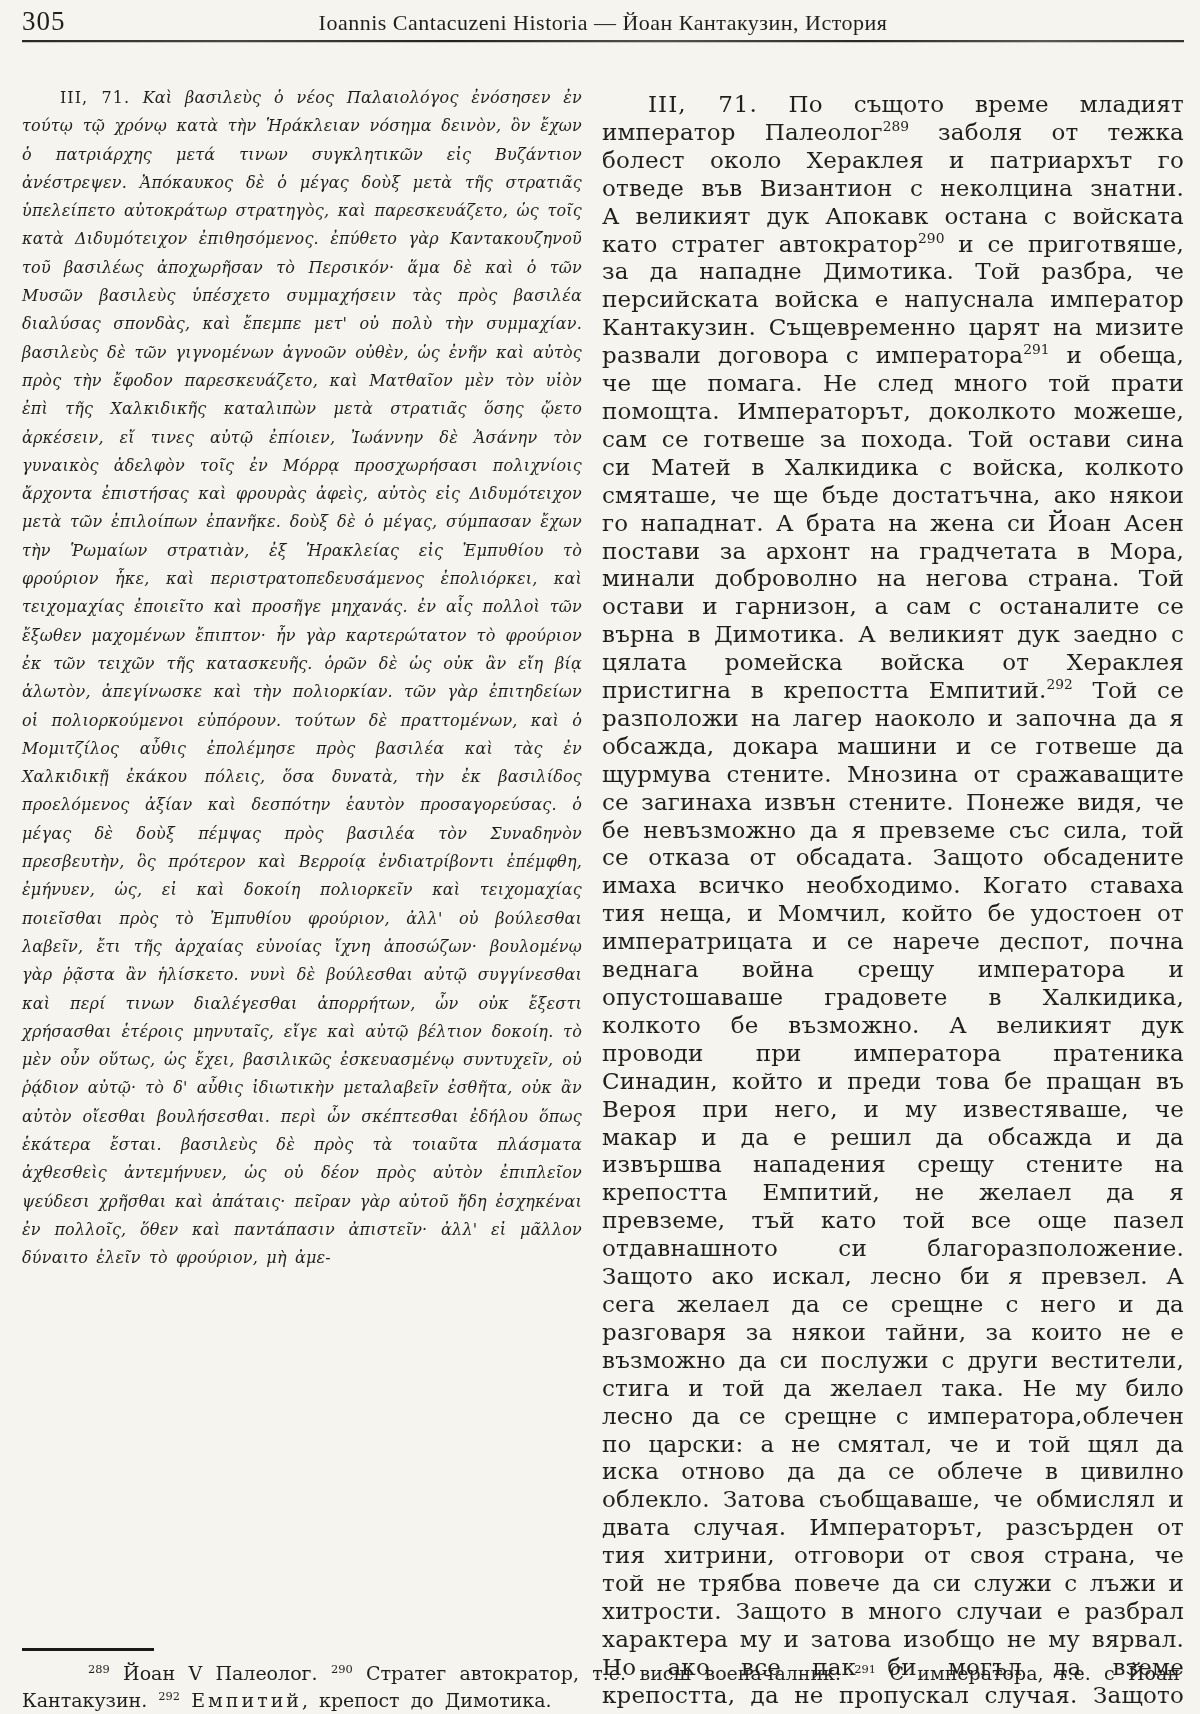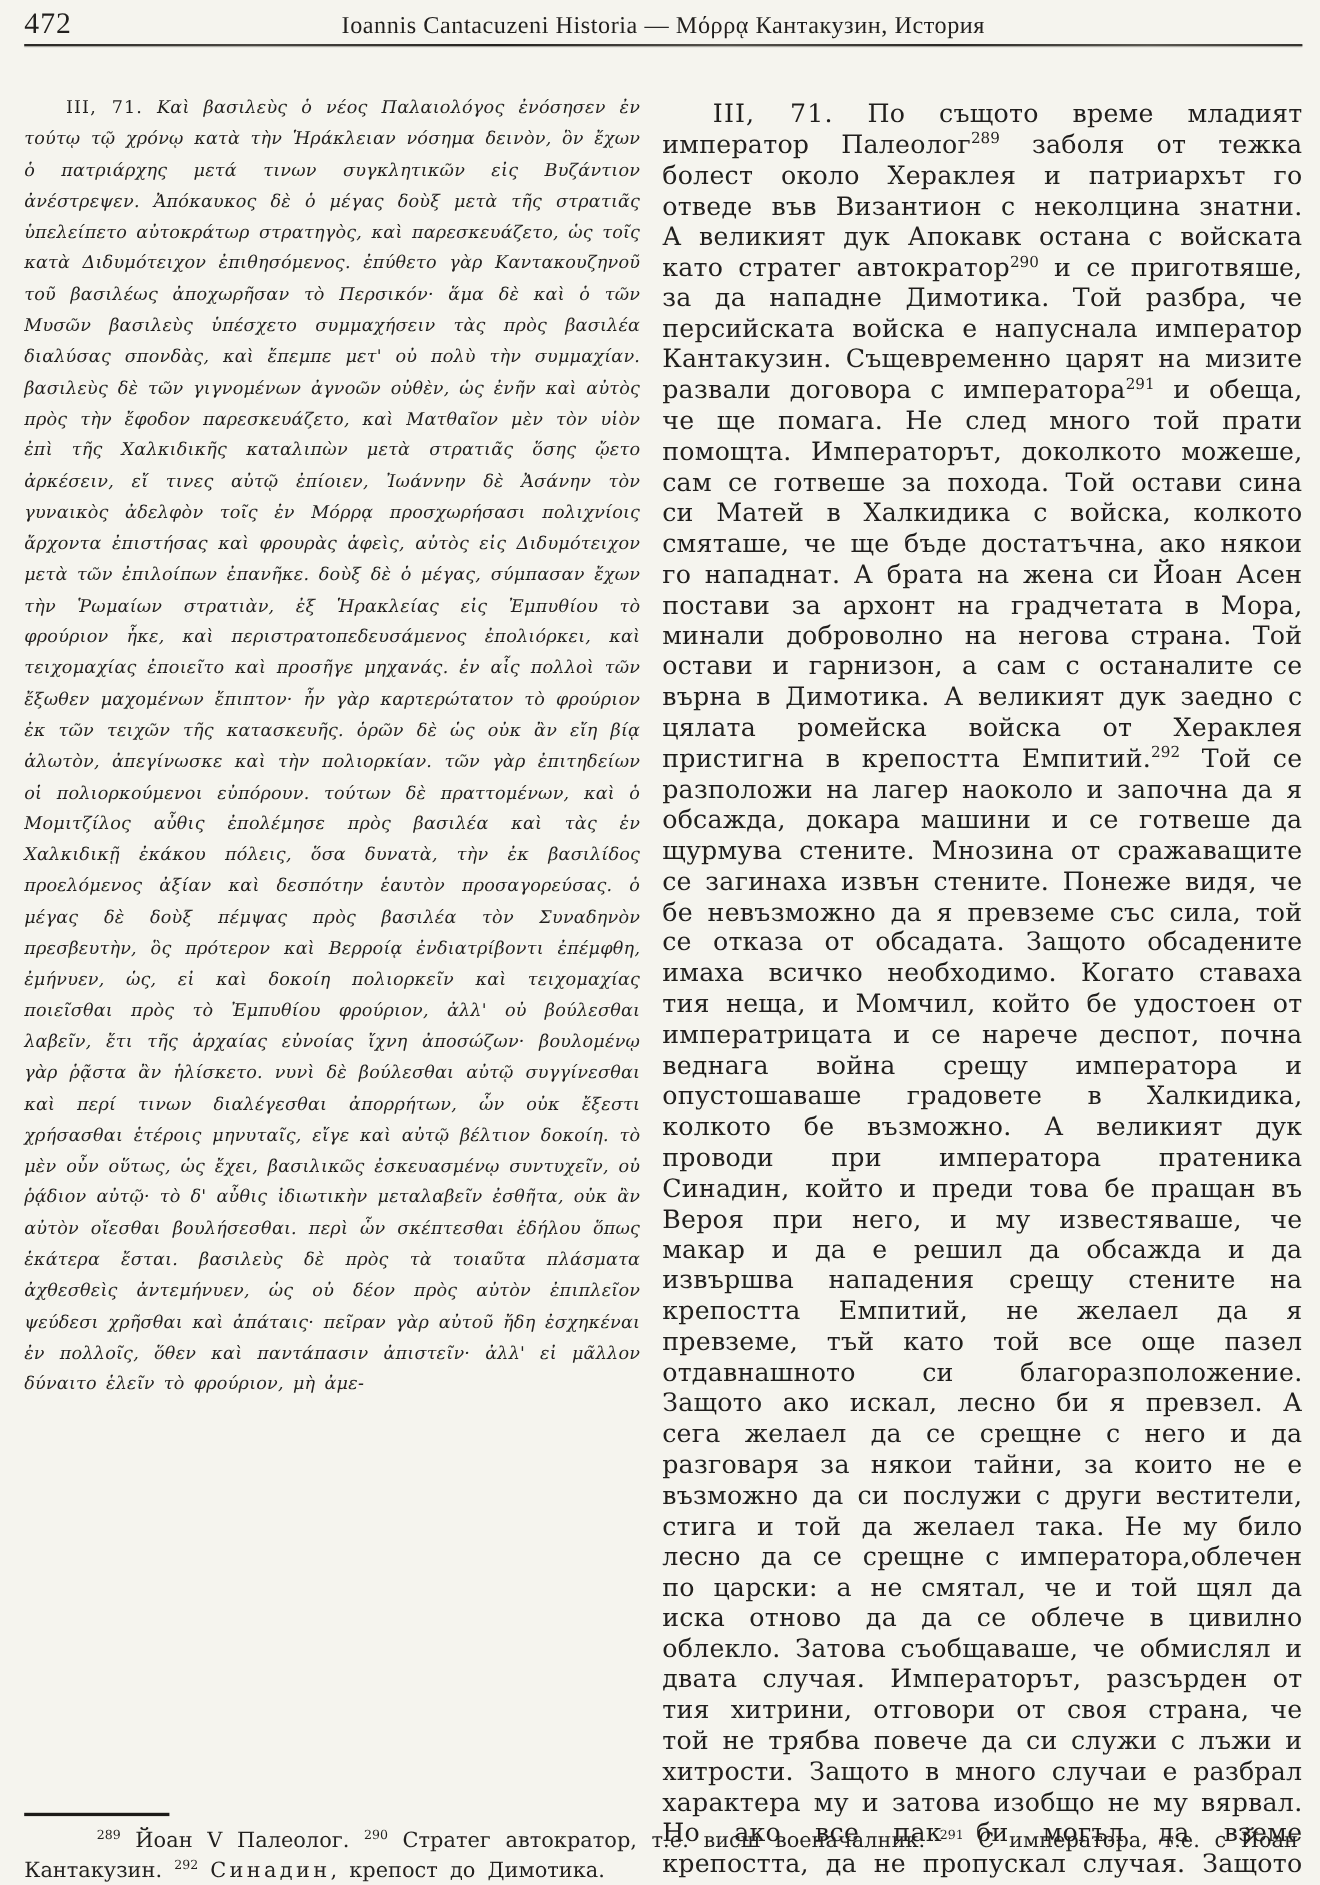--- a/index.html
+++ b/index.html
@@ -108,35 +108,35 @@
     text-indent: 66px;
     word-spacing: 5px;
   }
 </style>
 </head>
 <body>
 
 <div class="page">
 
   <div class="header">
-    <div class="page-number">472</div>
-    <div class="running-title">Ioannis Cantacuzeni Historia — Μόρρᾳ Кантакузин, История</div>
+    <div class="page-number">305</div>
+    <div class="running-title">Ioannis Cantacuzeni Historia — Йоан Кантакузин, История</div>
   </div>
   <div class="header-rule"></div>
 
   <div class="columns">
 
     <div class="col-greek">
       <p class="paragraph"><span class="section-label">III, 71.</span><span> Καὶ βασιλεὺς ὁ νέος Παλαιολόγος ἐνόσησεν ἐν τούτῳ τῷ χρόνῳ κατὰ τὴν Ἡράκλειαν νόσημα δεινὸν, ὃν ἔχων ὁ πατριάρχης μετά τινων συγκλητικῶν εἰς Βυζάντιον ἀνέστρεψεν. Ἀπόκαυκος δὲ ὁ μέγας δοὺξ μετὰ τῆς στρατιᾶς ὑπελείπετο αὐτοκράτωρ στρατηγὸς, καὶ παρεσκευάζετο, ὡς τοῖς κατὰ Διδυμότειχον ἐπιθησόμενος. ἐπύθετο γὰρ Καντακουζηνοῦ τοῦ βασιλέως ἀποχωρῆσαν τὸ Περσικόν· ἅμα δὲ καὶ ὁ τῶν Μυσῶν βασιλεὺς ὑπέσχετο συμμαχήσειν τὰς πρὸς βασιλέα διαλύσας σπονδὰς, καὶ ἔπεμπε μετ' οὐ πολὺ τὴν συμμαχίαν. βασιλεὺς δὲ τῶν γιγνομένων ἀγνοῶν οὐθὲν, ὡς ἐνῆν καὶ αὐτὸς πρὸς τὴν ἔφοδον παρεσκευάζετο, καὶ Ματθαῖον μὲν τὸν υἱὸν ἐπὶ τῆς Χαλκιδικῆς καταλιπὼν μετὰ στρατιᾶς ὅσης ᾤετο ἀρκέσειν, εἴ τινες αὐτῷ ἐπίοιεν, Ἰωάννην δὲ Ἀσάνην τὸν γυναικὸς ἀδελφὸν τοῖς ἐν Μόρρᾳ προσχωρήσασι πολιχνίοις ἄρχοντα ἐπιστήσας καὶ φρουρὰς ἀφεὶς, αὐτὸς εἰς Διδυμότειχον μετὰ τῶν ἐπιλοίπων ἐπανῆκε. δοὺξ δὲ ὁ μέγας, σύμπασαν ἔχων τὴν Ῥωμαίων στρατιὰν, ἐξ Ἡρακλείας εἰς Ἐμπυθίου τὸ φρούριον ἧκε, καὶ περιστρατοπεδευσάμενος ἐπολιόρκει, καὶ τειχομαχίας ἐποιεῖτο καὶ προσῆγε μηχανάς. ἐν αἷς πολλοὶ τῶν ἔξωθεν μαχομένων ἔπιπτον· ἦν γὰρ καρτερώτατον τὸ φρούριον ἐκ τῶν τειχῶν τῆς κατασκευῆς. ὁρῶν δὲ ὡς οὐκ ἂν εἴη βίᾳ ἁλωτὸν, ἀπεγίνωσκε καὶ τὴν πολιορκίαν. τῶν γὰρ ἐπιτηδείων οἱ πολιορκούμενοι εὐπόρουν. τούτων δὲ πραττομένων, καὶ ὁ Μομιτζίλος αὖθις ἐπολέμησε πρὸς βασιλέα καὶ τὰς ἐν Χαλκιδικῇ ἐκάκου πόλεις, ὅσα δυνατὰ, τὴν ἐκ βασιλίδος προελόμενος ἀξίαν καὶ δεσπότην ἑαυτὸν προσαγορεύσας. ὁ μέγας δὲ δοὺξ πέμψας πρὸς βασιλέα τὸν Συναδηνὸν πρεσβευτὴν, ὃς πρότερον καὶ Βερροίᾳ ἐνδιατρίβοντι ἐπέμφθη, ἐμήνυεν, ὡς, εἰ καὶ δοκοίη πολιορκεῖν καὶ τειχομαχίας ποιεῖσθαι πρὸς τὸ Ἐμπυθίου φρούριον, ἀλλ' οὐ βούλεσθαι λαβεῖν, ἔτι τῆς ἀρχαίας εὐνοίας ἴχνη ἀποσώζων· βουλομένῳ γὰρ ῥᾷστα ἂν ἡλίσκετο. νυνὶ δὲ βούλεσθαι αὐτῷ συγγίνεσθαι καὶ περί τινων διαλέγεσθαι ἀπορρήτων, ὧν οὐκ ἔξεστι χρήσασθαι ἑτέροις μηνυταῖς, εἴγε καὶ αὐτῷ βέλτιον δοκοίη. τὸ μὲν οὖν οὕτως, ὡς ἔχει, βασιλικῶς ἐσκευασμένῳ συντυχεῖν, οὐ ῥᾴδιον αὐτῷ· τὸ δ' αὖθις ἰδιωτικὴν μεταλαβεῖν ἐσθῆτα, οὐκ ἂν αὐτὸν οἴεσθαι βουλήσεσθαι. περὶ ὧν σκέπτεσθαι ἐδήλου ὅπως ἑκάτερα ἔσται. βασιλεὺς δὲ πρὸς τὰ τοιαῦτα πλάσματα ἀχθεσθεὶς ἀντεμήνυεν, ὡς οὐ δέον πρὸς αὐτὸν ἐπιπλεῖον ψεύδεσι χρῆσθαι καὶ ἀπάταις· πεῖραν γὰρ αὐτοῦ ἤδη ἐσχηκέναι ἐν πολλοῖς, ὅθεν καὶ παντάπασιν ἀπιστεῖν· ἀλλ' εἰ μᾶλλον δύναιτο ἑλεῖν τὸ φρούριον, μὴ ἀμε-</span></p>
     </div>
 
     <div class="col-bulgarian">
       <p class="paragraph"><span class="section-label">III, 71.</span><span> По същото време младият император Палеолог<sup>289</sup> заболя от тежка болест около Хераклея и патриархът го отведе във Византион с неколцина знатни. А великият дук Апокавк остана с войската като стратег автократор<sup>290</sup> и се приготвяше, за да нападне Димотика. Той разбра, че персийската войска е напуснала император Кантакузин. Същевременно царят на мизите развали договора с императора<sup>291</sup> и обеща, че ще помага. Не след много той прати помощта. Императорът, доколкото можеше, сам се готвеше за похода. Той остави сина си Матей в Халкидика с войска, колкото смяташе, че ще бъде достатъчна, ако някои го нападнат. А брата на жена си Йоан Асен постави за архонт на градчетата в Мора, минали доброволно на негова страна. Той остави и гарнизон, а сам с останалите се върна в Димотика. А великият дук заедно с цялата ромейска войска от Хераклея пристигна в крепостта Емпитий.<sup>292</sup> Той се разположи на лагер наоколо и започна да я обсажда, докара машини и се готвеше да щурмува стените. Мнозина от сражаващите се загинаха извън стените. Понеже видя, че бе невъзможно да я превземе със сила, той се отказа от обсадата. Защото обсадените имаха всичко необходимо. Когато ставаха тия неща, и Момчил, който бе удостоен от императрицата и се нарече деспот, почна веднага война срещу императора и опустошаваше градовете в Халкидика, колкото бе възможно. А великият дук проводи при императора пратеника Синадин, който и преди това бе пращан въ Вероя при него, и му известяваше, че макар и да е решил да обсажда и да извършва нападения срещу стените на крепостта Емпитий, не желаел да я превземе, тъй като той все още пазел отдавнашното си благоразположение. Защото ако искал, лесно би я превзел. А сега желаел да се срещне с него и да разговаря за някои тайни, за които не е възможно да си послужи с други вестители, стига и той да желаел така. Не му било лесно да се срещне с императора,облечен по царски: а не смятал, че и той щял да иска отново да да се облече в цивилно облекло. Затова съобщаваше, че обмислял и двата случая. Императорът, разсърден от тия хитрини, отговори от своя страна, че той не трябва повече да си служи с лъжи и хитрости. Защото в много случаи е разбрал характера му и затова изобщо не му вярвал. Но ако все пак би могъл да вземе крепостта, да не пропускал случая. Защото не ще да е взел</span></p>
     </div>
 
   </div>
 
   <div class="footnotes">
     <div class="footnote-rule"></div>
-    <div class="footnote-text"><sup>289</sup> Йоан V Палеолог. <sup>290</sup> Стратег автократор, т.е. висш военачалник. <sup>291</sup> С императора, т.е. с Йоан Кантакузин. <sup>292</sup> <span class="spaced">Синадин</span>, крепост до Димотика.</div>
+    <div class="footnote-text"><sup>289</sup> Йоан V Палеолог. <sup>290</sup> Стратег автократор, т.е. висш военачалник. <sup>291</sup> С императора, т.е. с Йоан Кантакузин. <sup>292</sup> <span class="spaced">Емпитий</span>, крепост до Димотика.</div>
   </div>
 
 </div>
 
 </body></html>

